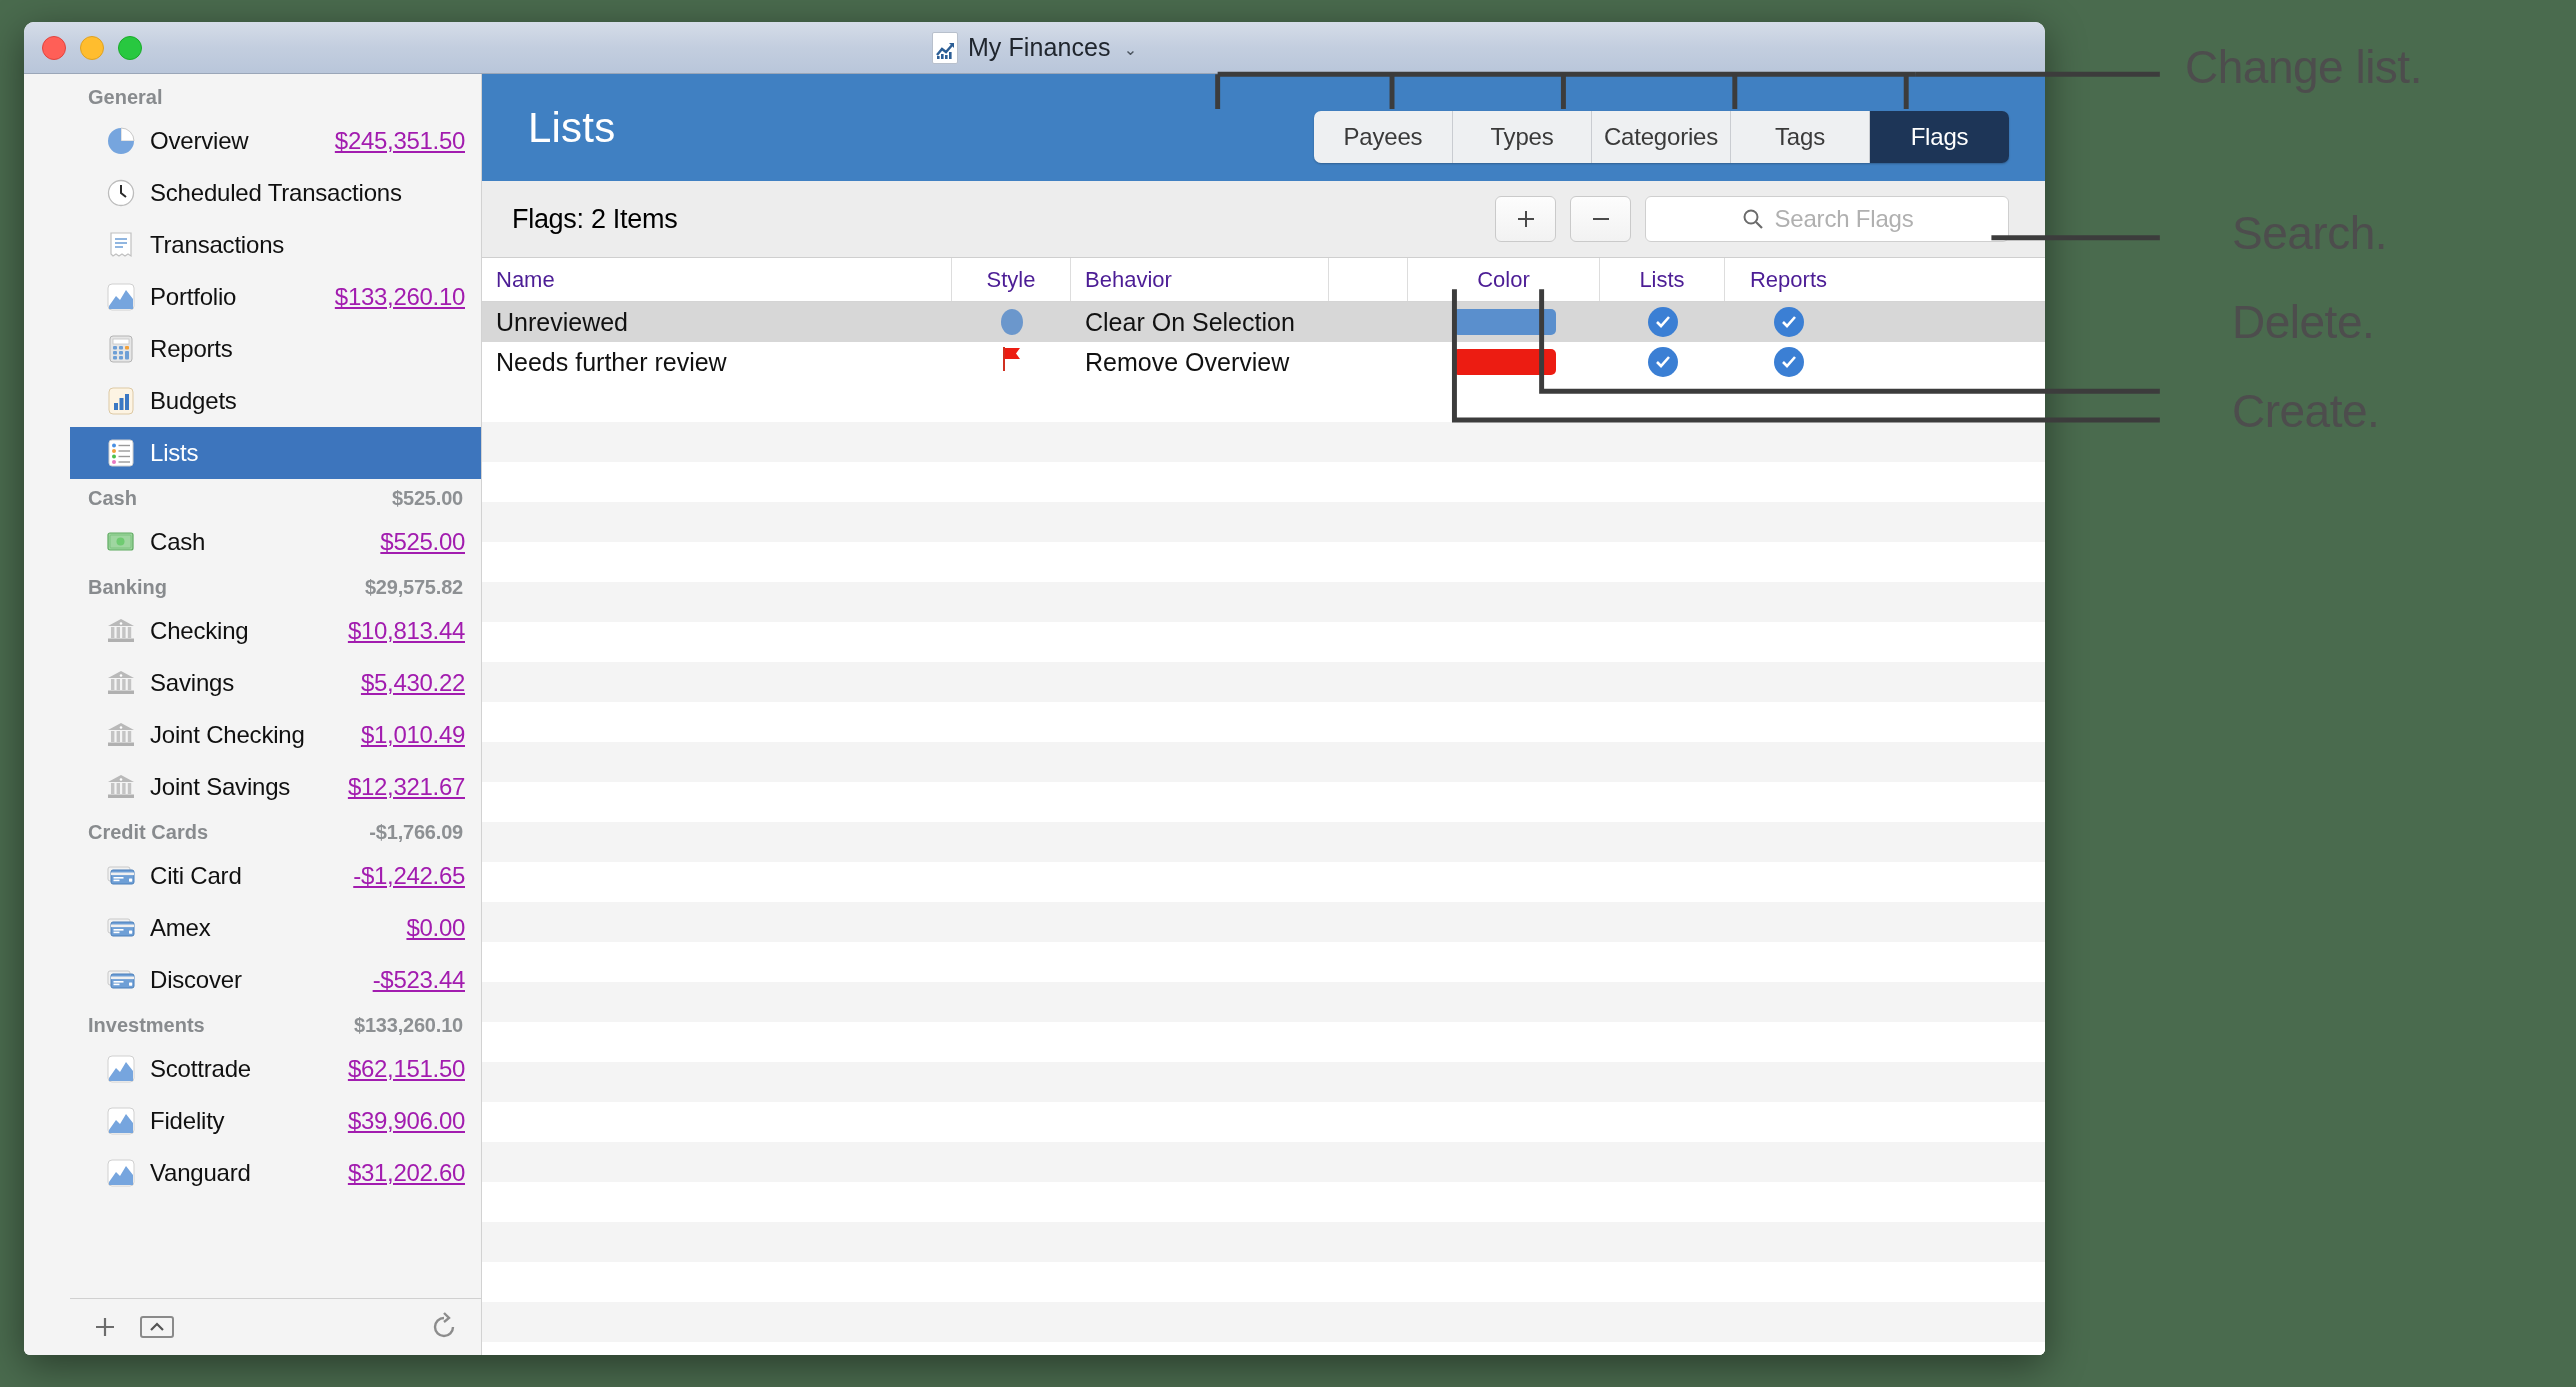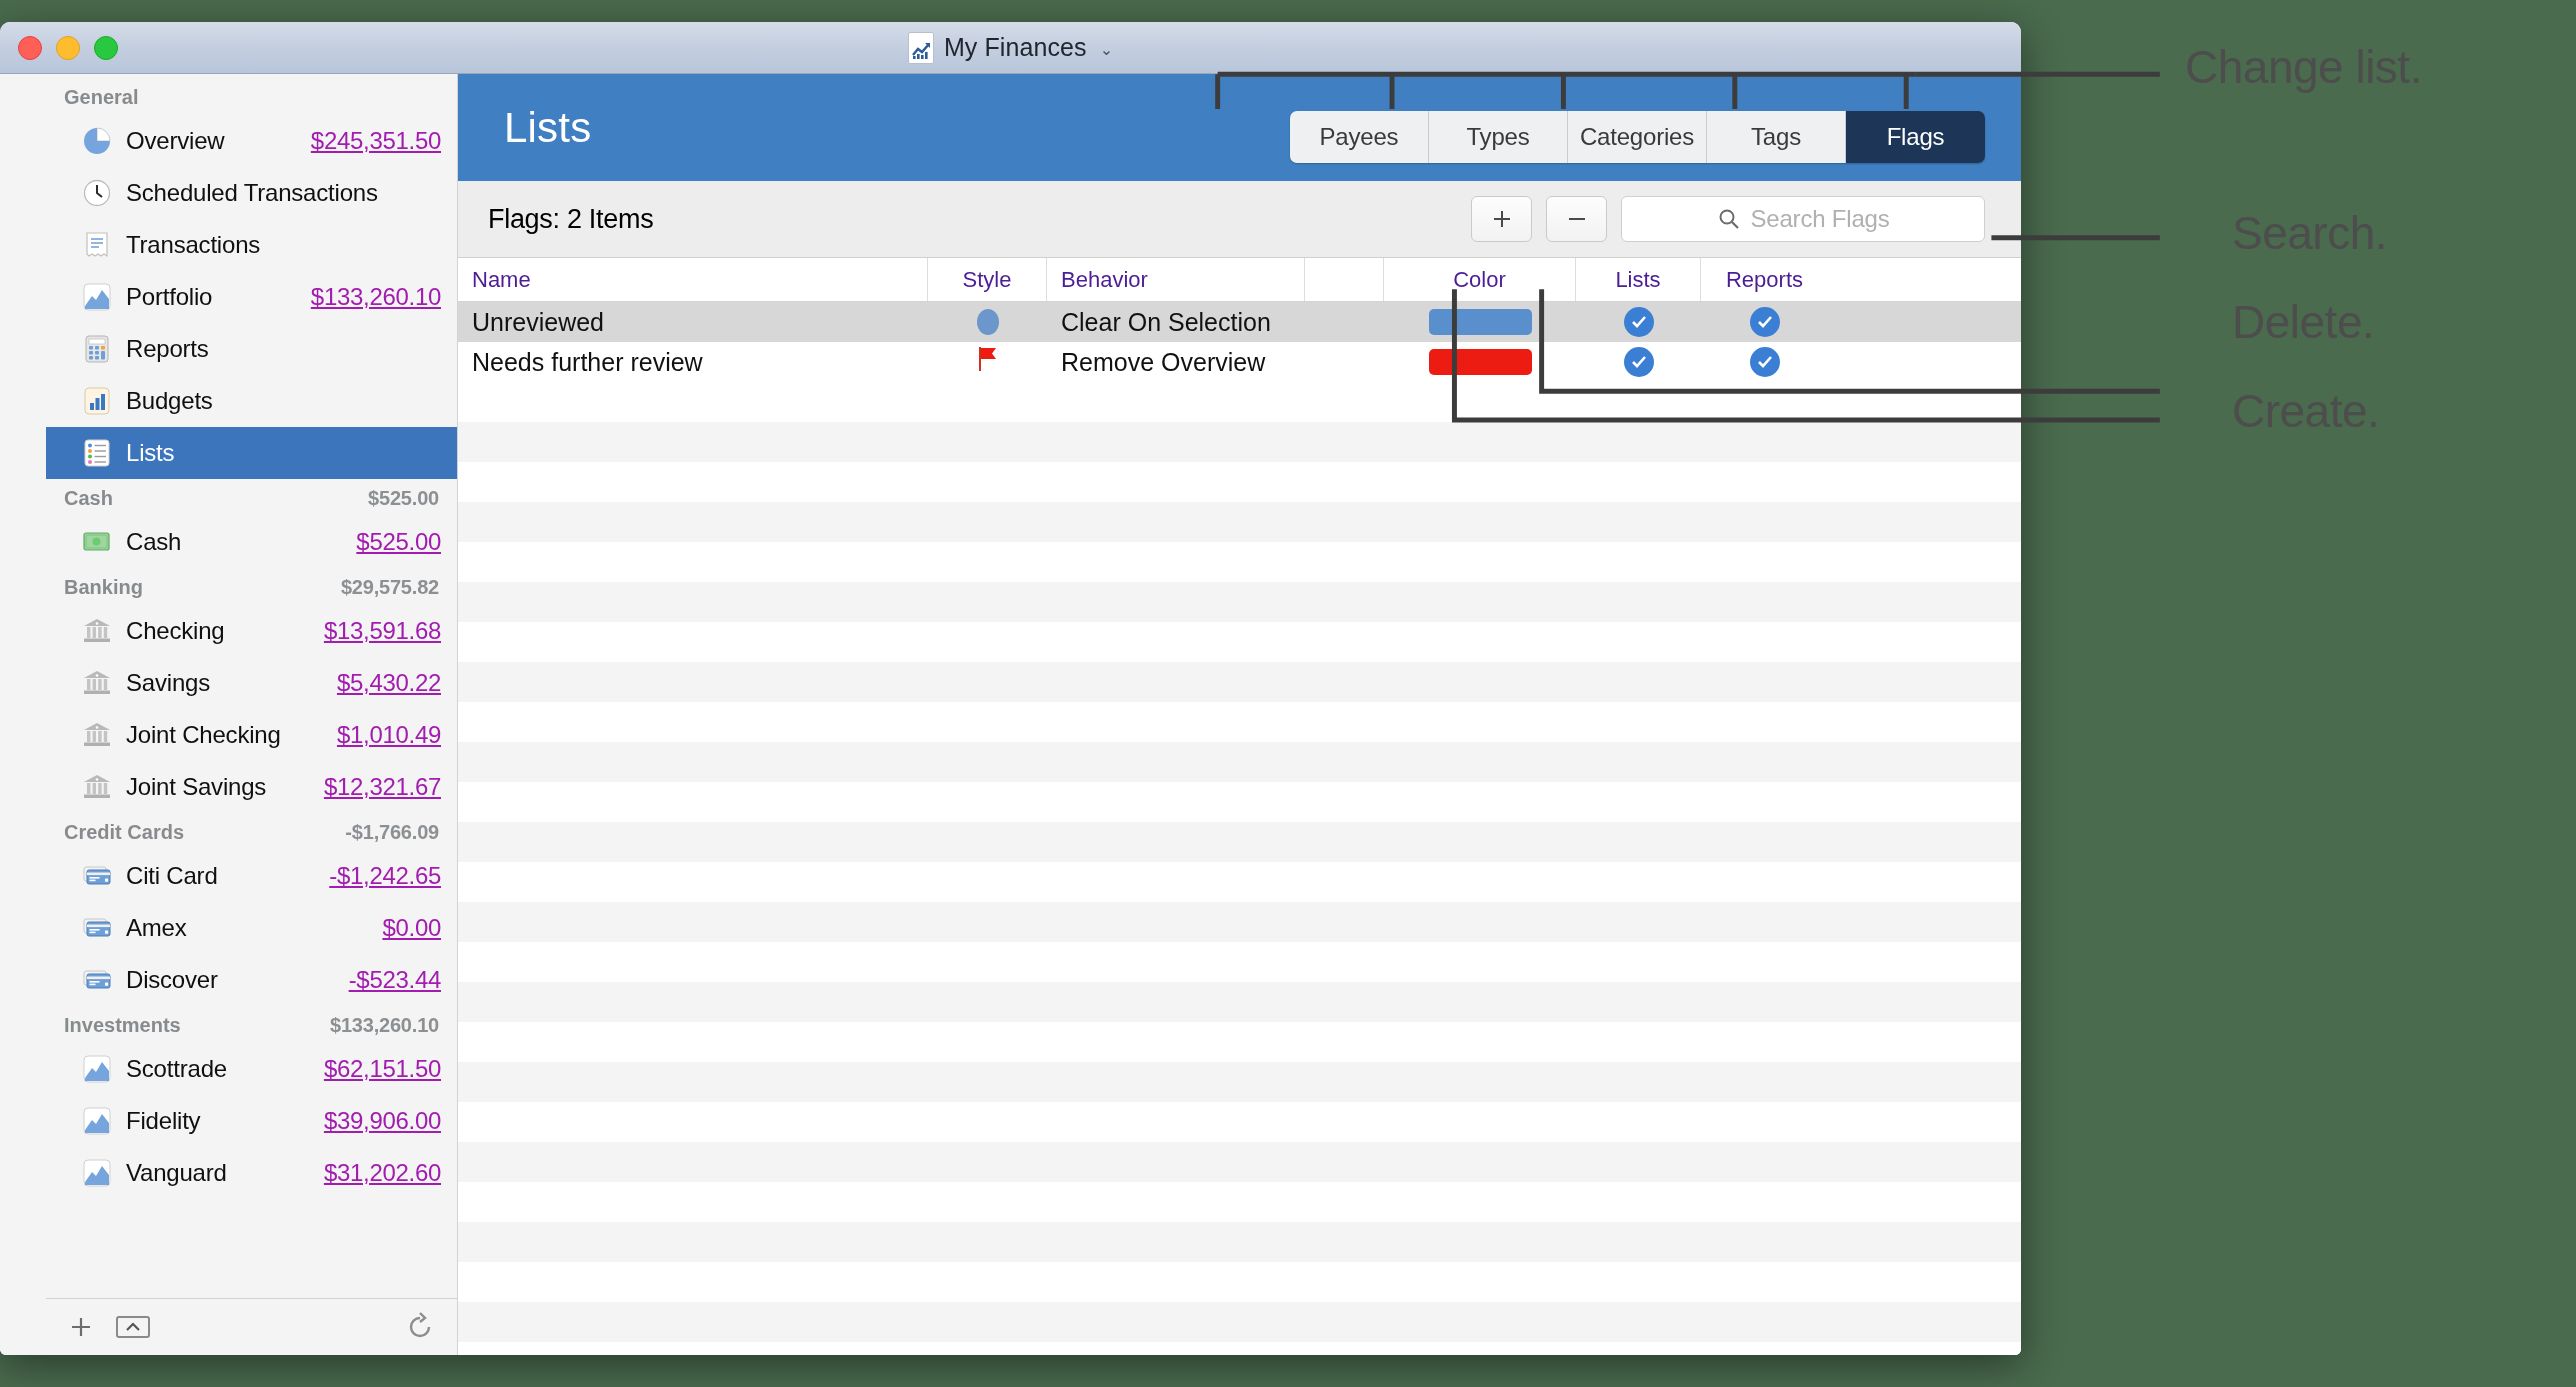--- a/index.html
+++ b/index.html
@@ -7,21 +7,21 @@
   body {
     background:#4a6b4e;
     font-family:"Liberation Sans", sans-serif;
     -webkit-font-smoothing:antialiased;
     overflow:hidden;
     position:relative;
   }
 
   
   #window {
-    position:absolute; left:0; top:22px;
+    position:absolute; left:24px; top:22px;
     width:2021px; height:1333px;
     border-radius:10px 10px 6px 6px;
     background:#fff;
     box-shadow:0 10px 40px rgba(0,0,0,.45);
     overflow:hidden;
   }
 
   
   #titlebar {
     position:relative;
@@ -317,21 +317,21 @@
                 <g fill="#c4c4c4">
                   <rect x="5" y="11" width="3.4" height="11"></rect>
                   <rect x="10.6" y="11" width="3.4" height="11"></rect>
                   <rect x="16.2" y="11" width="3.4" height="11"></rect>
                   <rect x="21.8" y="11" width="3.4" height="11"></rect>
                 </g>
                 <rect x="2" y="22.5" width="26" height="3.5" fill="#b0b0b0"></rect>
               </svg>
             </span>
             <span class="lbl">Checking</span>
-            <span class="amt">$13,591.68</span>
+            <span class="amt">$10,813.44</span>
           </div>
           <div class="sb-row">
             <span style="width: 30px; height: 30px; flex: 0 0 auto; display: block;">
               <svg class="sb-icon" viewBox="0 0 30 30">
                 <polygon points="15,3 28,10 2,10" fill="#b9b9b9"></polygon>
                 <circle cx="15" cy="7.5" r="1.3" fill="#fff"></circle>
                 <g fill="#c4c4c4">
                   <rect x="5" y="11" width="3.4" height="11"></rect>
                   <rect x="10.6" y="11" width="3.4" height="11"></rect>
                   <rect x="16.2" y="11" width="3.4" height="11"></rect>

